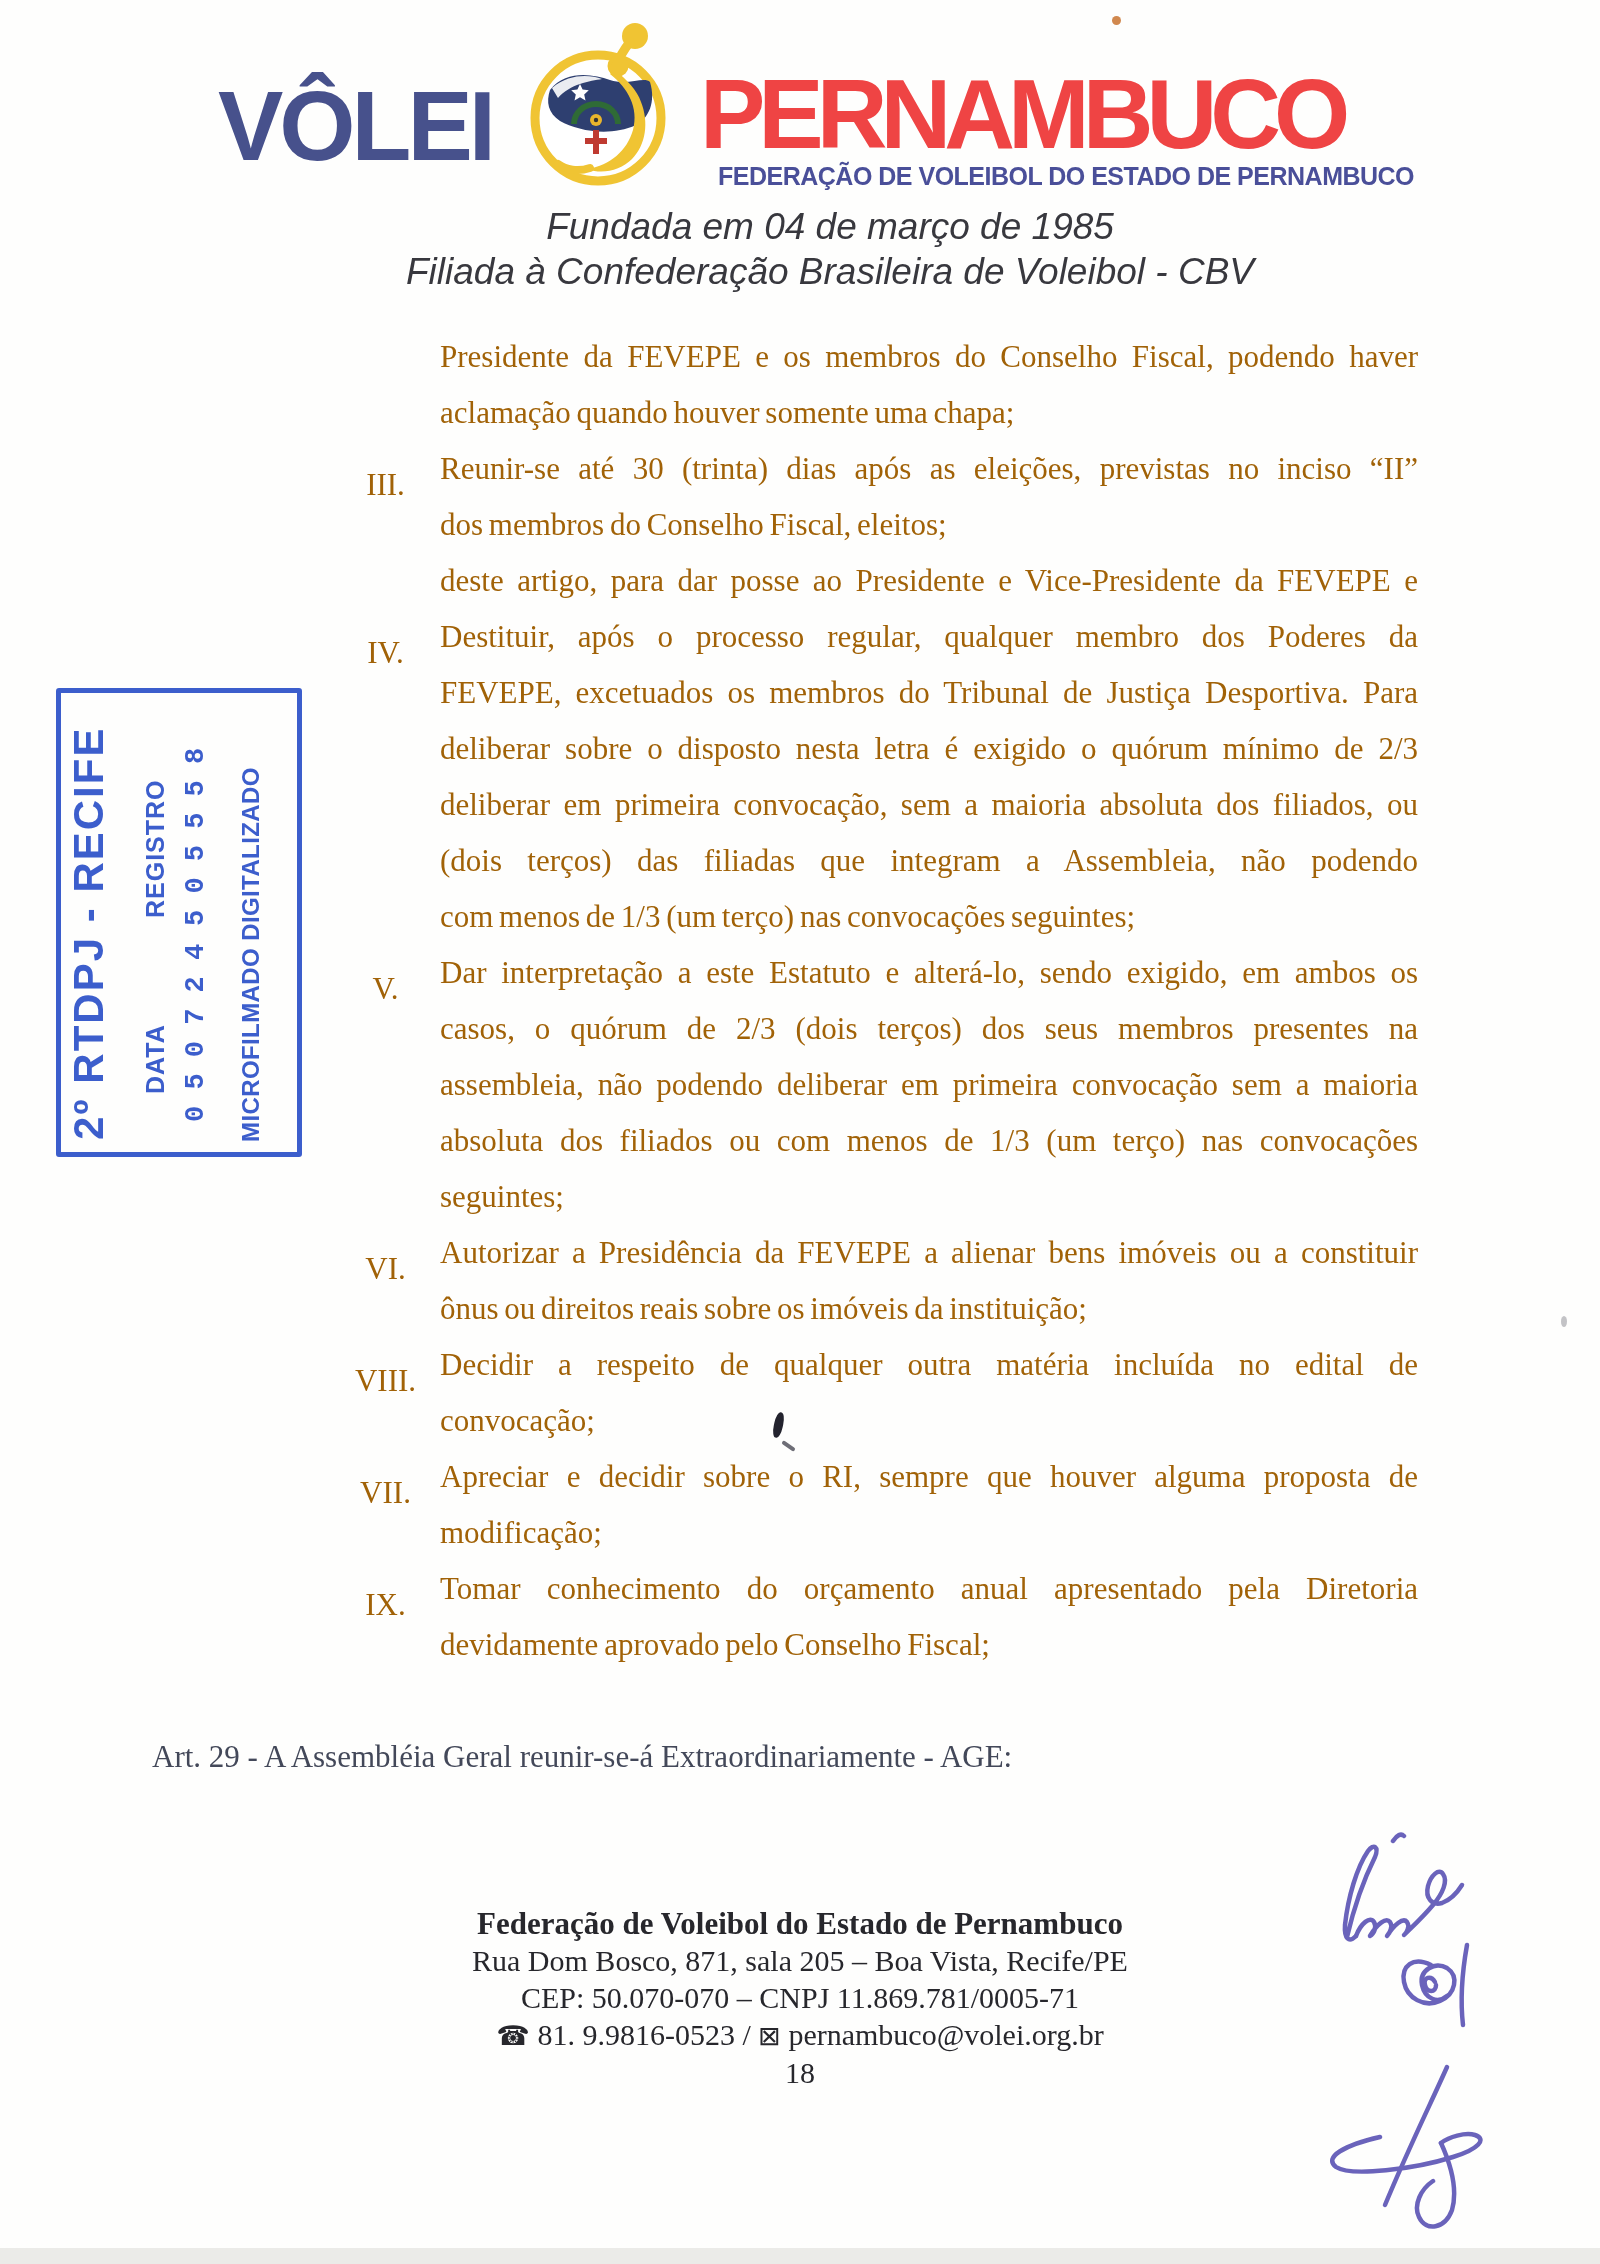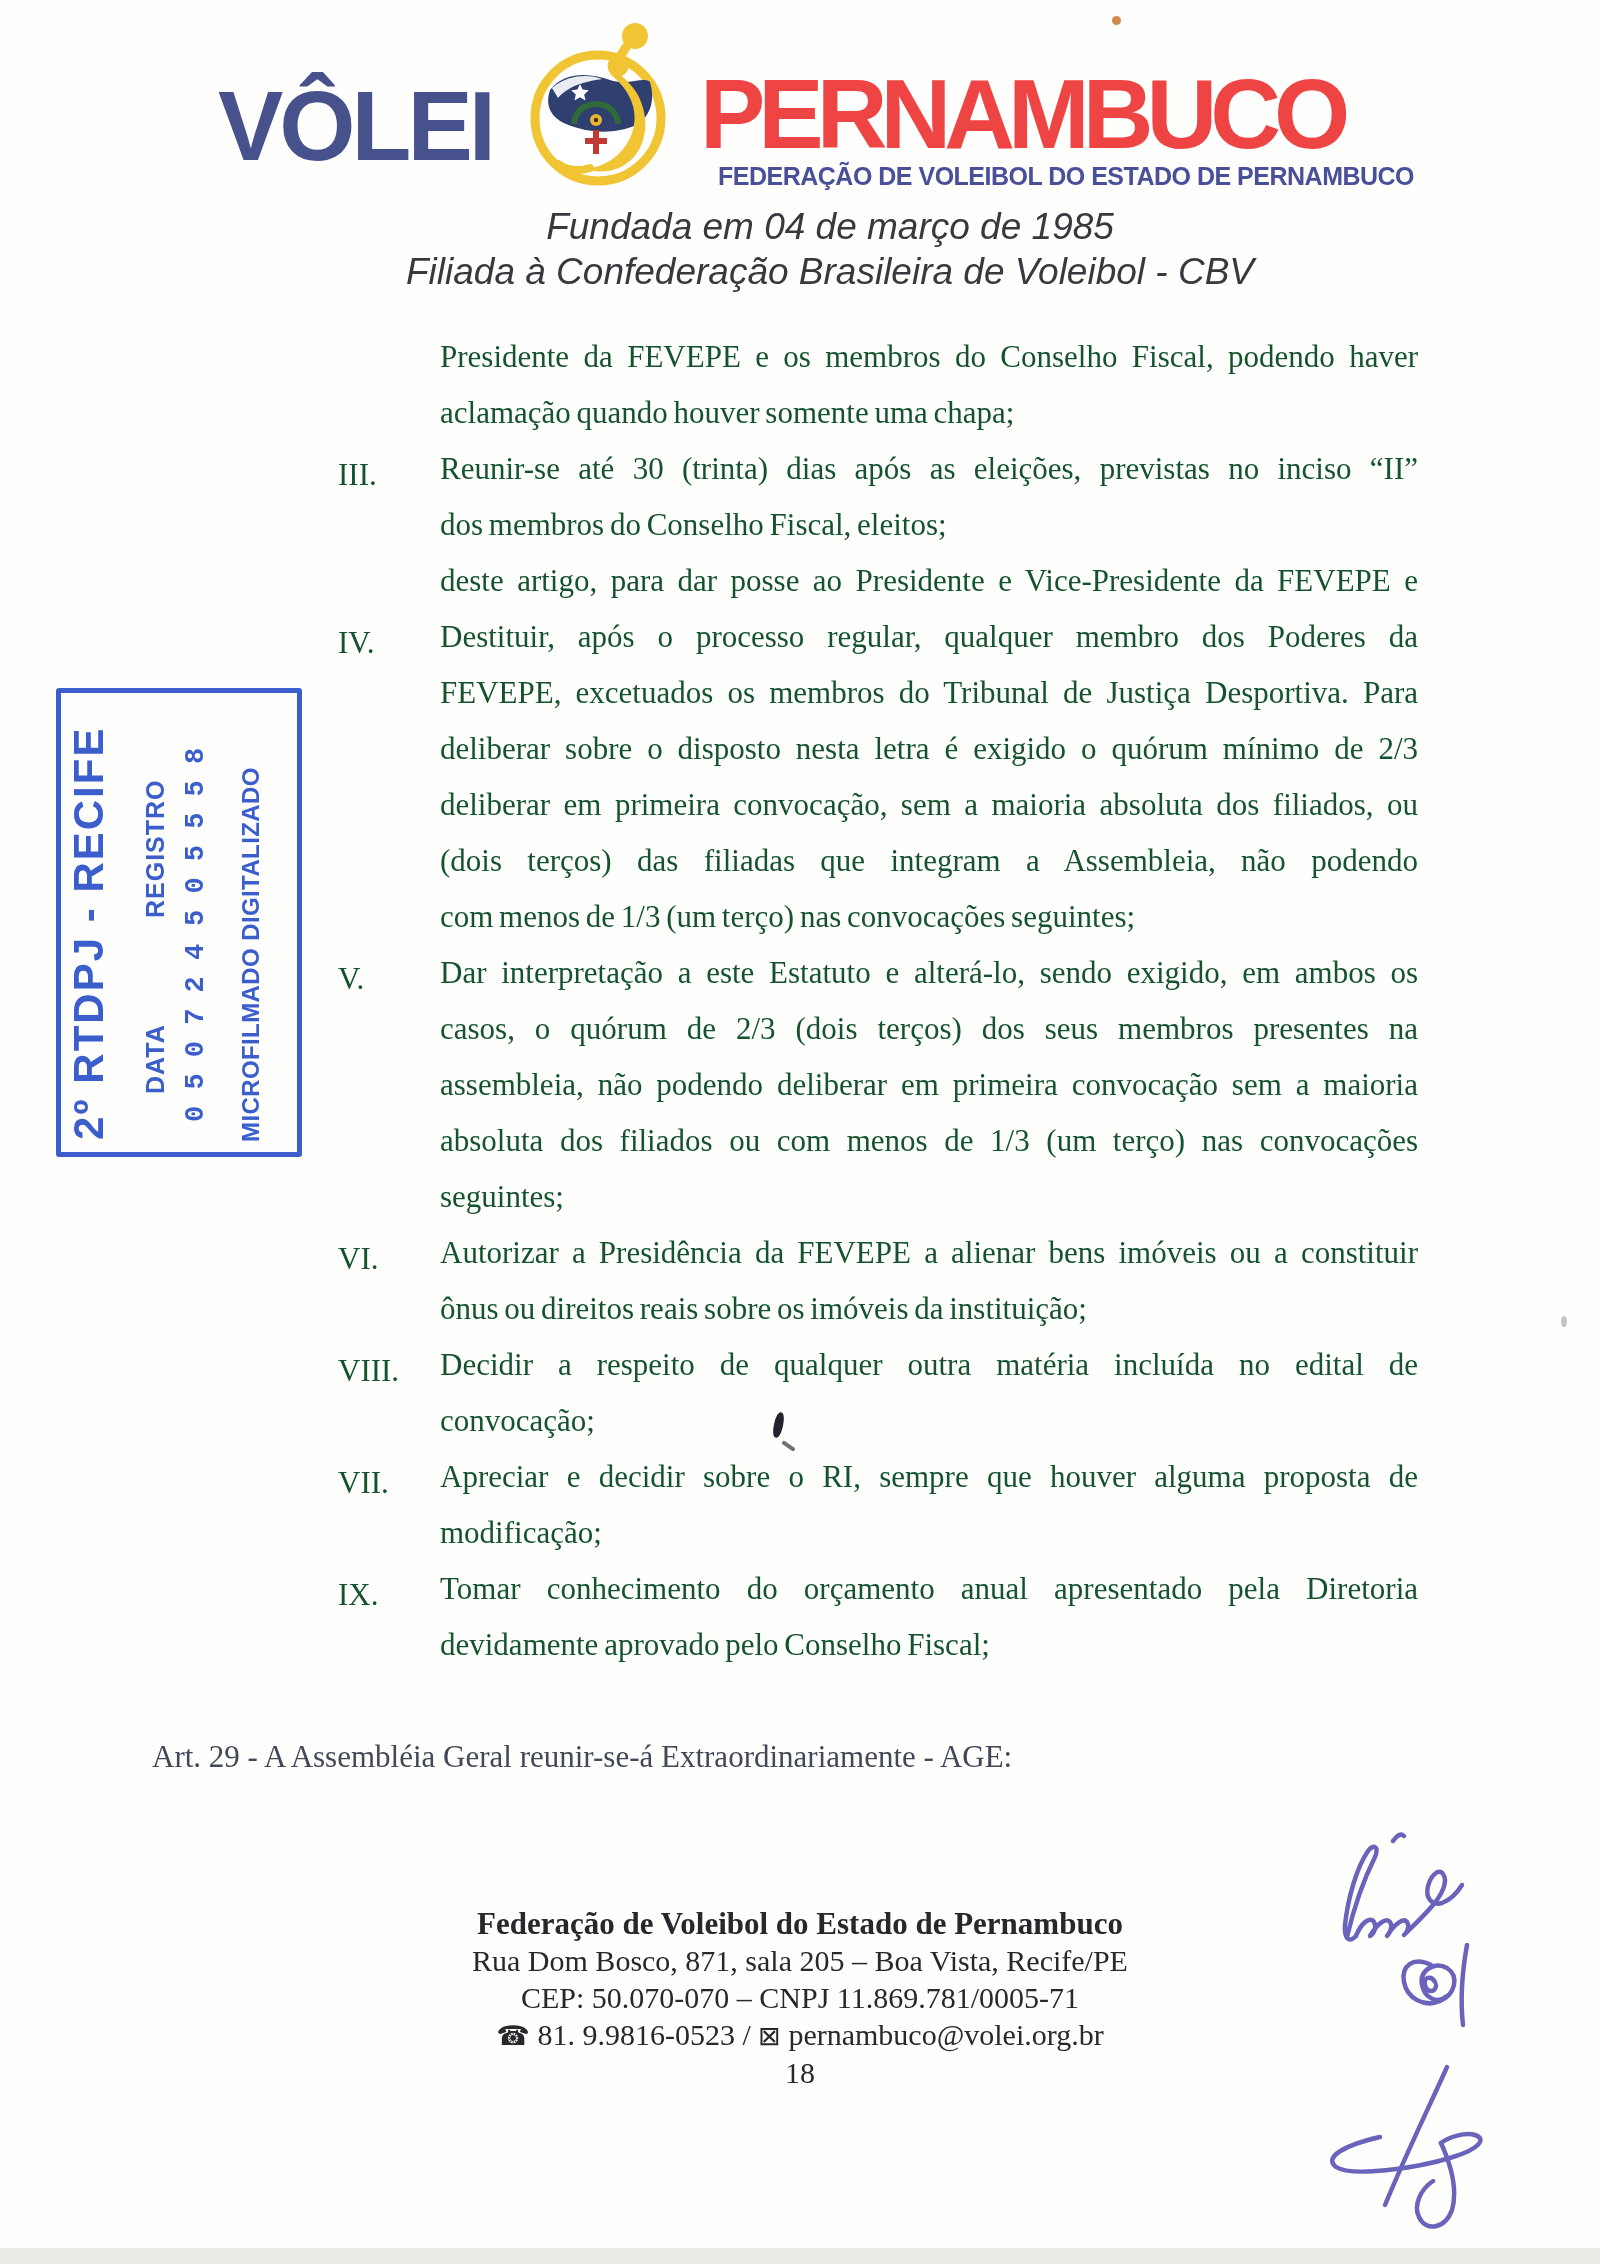--- a/index.html
+++ b/index.html
@@ -12,26 +12,26 @@
         font-weight:700;font-size:98px;letter-spacing:-7px;color:#ef4444;}
   .fed-line{position:absolute;left:718px;top:162px;font-family:"Liberation Sans",sans-serif;
         font-weight:700;font-size:25px;letter-spacing:-0.5px;color:#4a4f99;}
   .founded-wrap{position:absolute;left:30px;top:206px;width:1600px;text-align:center;
         font-family:"Liberation Sans",sans-serif;font-style:italic;color:#38383e;}
   .founded{font-size:37px;}
   .affiliation{font-size:37px;margin-top:3px;}
   .logo-svg{position:absolute;left:498px;top:18px;}
   
   .body-text{position:absolute;left:440px;top:329px;width:978px;font-size:31px;line-height:56px;
-        color:#14532d;word-spacing:-2px;}
+        color:#a16207;word-spacing:-2px;}
   .line{text-align:justify;}
   .line.just{text-align-last:justify;}
   .line.last{text-align-last:left;}
   .item{position:relative;}
-  .numeral{position:absolute;left:-102px;top:6px;width:95px;text-align:left;}
+  .numeral{position:absolute;left:-102px;top:16px;width:95px;text-align:center;}
   .article-line{position:absolute;left:152px;top:1729px;font-size:31px;line-height:56px;color:#434859;}
   
   .stamp{position:absolute;left:56px;top:698px;width:236px;height:459px;opacity:.93;}
   .stamp-rot{position:absolute;left:0;top:0;width:459px;height:236px;
         transform-origin:0 0;transform:rotate(-90deg) translateX(-459px);
         border:5px solid #2e52c9;border-radius:3px;color:#2e52c9;
         font-family:"Liberation Sans",sans-serif;font-weight:700;}
   .stamp-title{position:absolute;left:12px;top:4px;font-size:42px;letter-spacing:2px;}
   .stamp-label-data{position:absolute;left:58px;top:80px;font-size:25px;letter-spacing:1px;}
   .stamp-label-reg{position:absolute;left:234px;top:80px;font-size:25px;letter-spacing:1px;}

